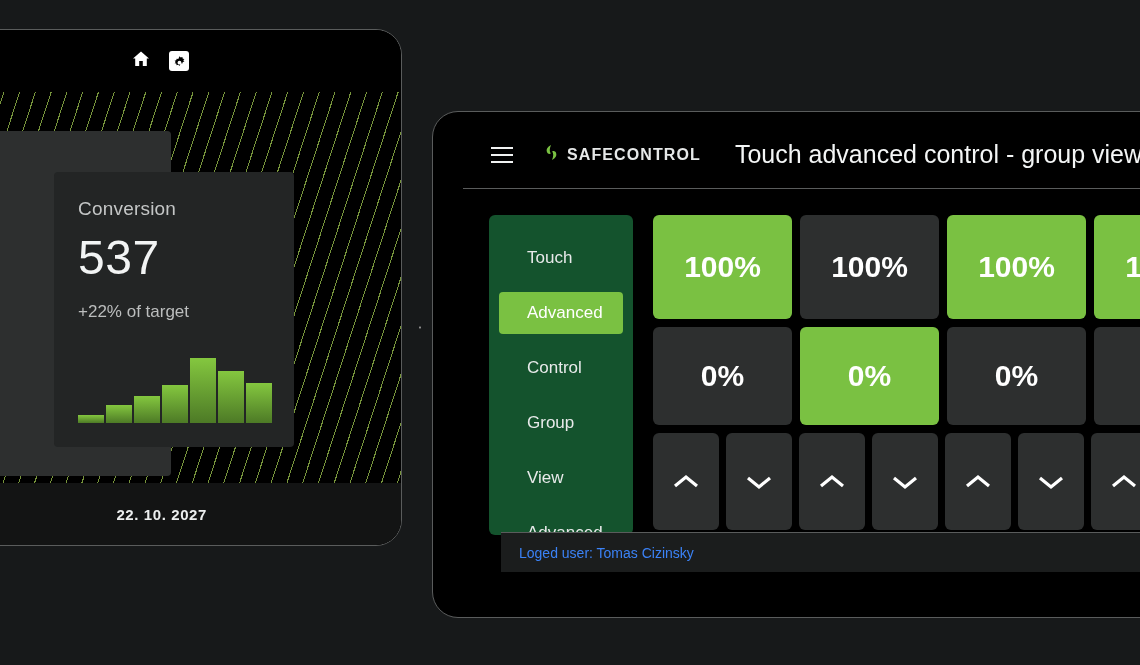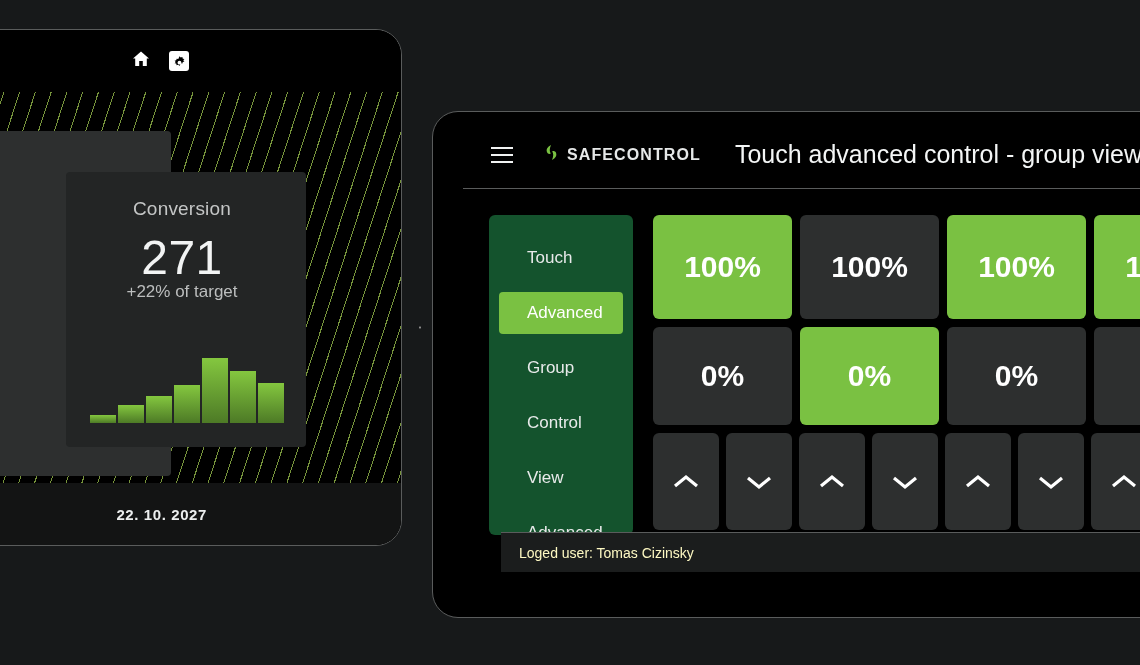--- a/index.html
+++ b/index.html
@@ -97,45 +97,45 @@
     position: absolute;
     left: -170px; top: 101px;
     width: 500px; height: 345px;
     background: #2d2f2f;
     border-radius: 4px;
     z-index: 3;
   }
 
   #conversion-card {
     position: absolute;
-    left: 225px; top: 142px;
+    left: 213px; top: 142px;
     width: 240px; height: 275px;
     background: #232525;
     border-radius: 4px;
     z-index: 4;
     padding: 26px 32px 0 24px;
     box-sizing: border-box;
-    text-align: center;
   }
   #conversion-title {
     color: #c4c6c6;
     font-size: 19px;
     letter-spacing: .2px;
   }
   #conversion-value {
     color: #f2f4f4;
     font-size: 48px;
     font-weight: 400;
     margin-top: 14px;
     line-height: 1;
     letter-spacing: .5px;
   }
   #conversion-sub {
     color: #bcbebe;
     font-size: 17px;
+    margin-top: 20px;
   }
   #spark {
     position: absolute;
     left: 24px; bottom: 24px;
     width: 194px; height: 72px;
     display: flex;
     align-items: flex-end;
     gap: 2px;
   }
   .spark-bar {
@@ -288,39 +288,39 @@
     left: 38px; right: 0; bottom: 36px;
     height: 40px;
     background: #1b1d1d;
     border-top: 1px solid #5a5c5c;
     display: flex;
     align-items: center;
     padding-left: 18px;
     box-sizing: border-box;
   }
   #status-text {
-    color: #fef9c3;
+    color: #3b82f6;
     font-size: 14px;
   }
 </style>
 </head>
 <body>
 
 <div id="stage">
 
   <div id="left-device">
     <div id="left-screen">
 
       <div id="hatch-area"></div>
 
       <div id="left-panel"></div>
 
       <div id="conversion-card">
         <div id="conversion-title">Conversion</div>
-        <div id="conversion-value">271</div>
+        <div id="conversion-value">537</div>
         <div id="conversion-sub">+22% of target</div>
         <div id="spark">
             <div class="spark-bar" style="height: 11.25%;"></div>
             <div class="spark-bar" style="height: 25%;"></div>
             <div class="spark-bar" style="height: 37.5%;"></div>
             <div class="spark-bar" style="height: 52.5%;"></div>
             <div class="spark-bar" style="height: 90%;"></div>
             <div class="spark-bar" style="height: 72.5%;"></div>
             <div class="spark-bar" style="height: 56.25%;"></div>
           </div>
@@ -371,24 +371,24 @@
       <div id="right-body">
 
         <div id="menu-panel">
           <div class="menu-item">
             <span>Touch</span>
           </div>
           <div class="menu-item active">
             <span>Advanced</span>
           </div>
           <div class="menu-item">
+            <span>Control</span>
+          </div>
+          <div class="menu-item">
             <span>Group</span>
-          </div>
-          <div class="menu-item">
-            <span>Control</span>
           </div>
           <div class="menu-item">
             <span>View</span>
           </div>
           <div class="menu-item">
             <span>Advanced</span>
           </div>
         </div>
 
         <div id="grid-area">

